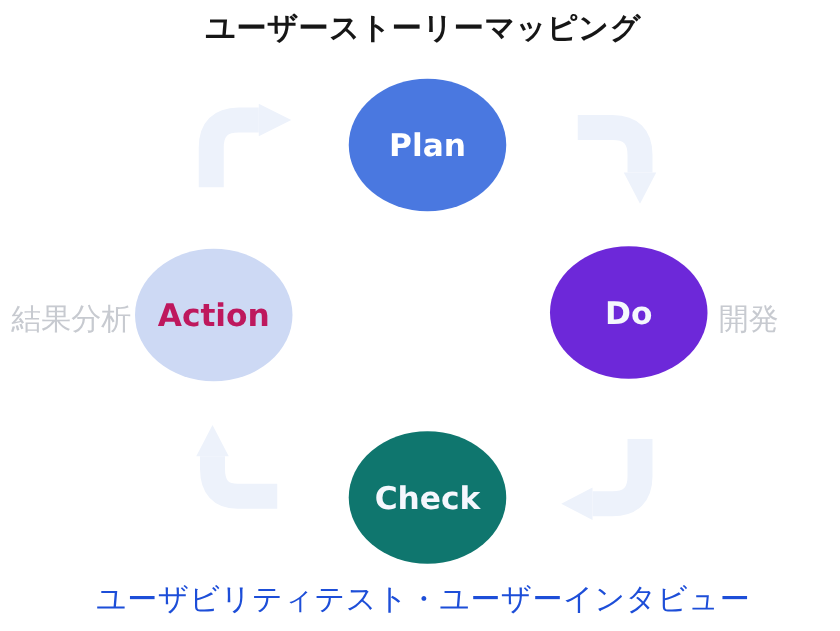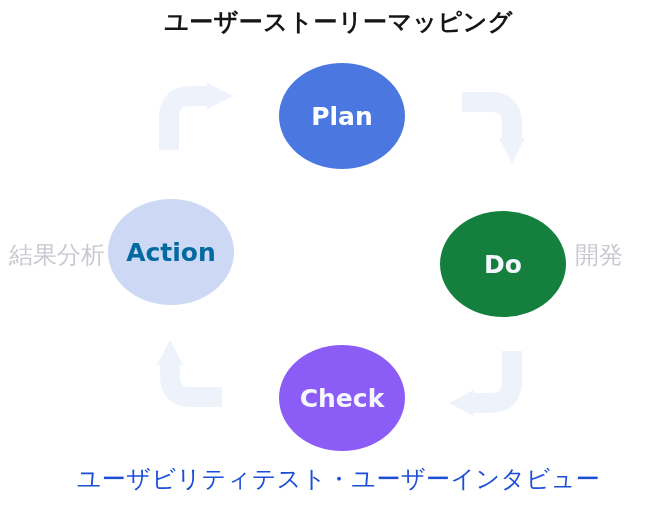--- a/index.html
+++ b/index.html
@@ -28,23 +28,23 @@
     width: 126px;
     height: 106px;
     border-radius: 50%;
     display: flex;
     align-items: center;
     justify-content: center;
     font-weight: bold;
     font-size: 25px;
   }
   .circle.plan   { left: 279px; top: 63px;  background: #4a78e0; color: #ffffff; }
-  .circle.do     { left: 440px; top: 211px; background: #15803d; color: #f4f7fd; }
-  .circle.action { left: 108px; top: 199px; background: #cdd9f4; color: #0369a1; }
-  .circle.check  { left: 279px; top: 345px; background: #8b5cf6; color: #f4f7fd; text-align: center; }
+  .circle.do     { left: 440px; top: 197px; background: #6d28d9; color: #f4f7fd; }
+  .circle.action { left: 108px; top: 199px; background: #cdd9f4; color: #be185d; }
+  .circle.check  { left: 279px; top: 345px; background: #0f766e; color: #f4f7fd; text-align: center; }
   .side-label {
     position: absolute;
     font-size: 24px;
     color: #c7cad0;
     white-space: nowrap;
   }
   .label-dev    { left: 575px; top: 239px; }
   .label-result { left: 9px;   top: 239px; }
   .bottom-label {
     position: absolute;

